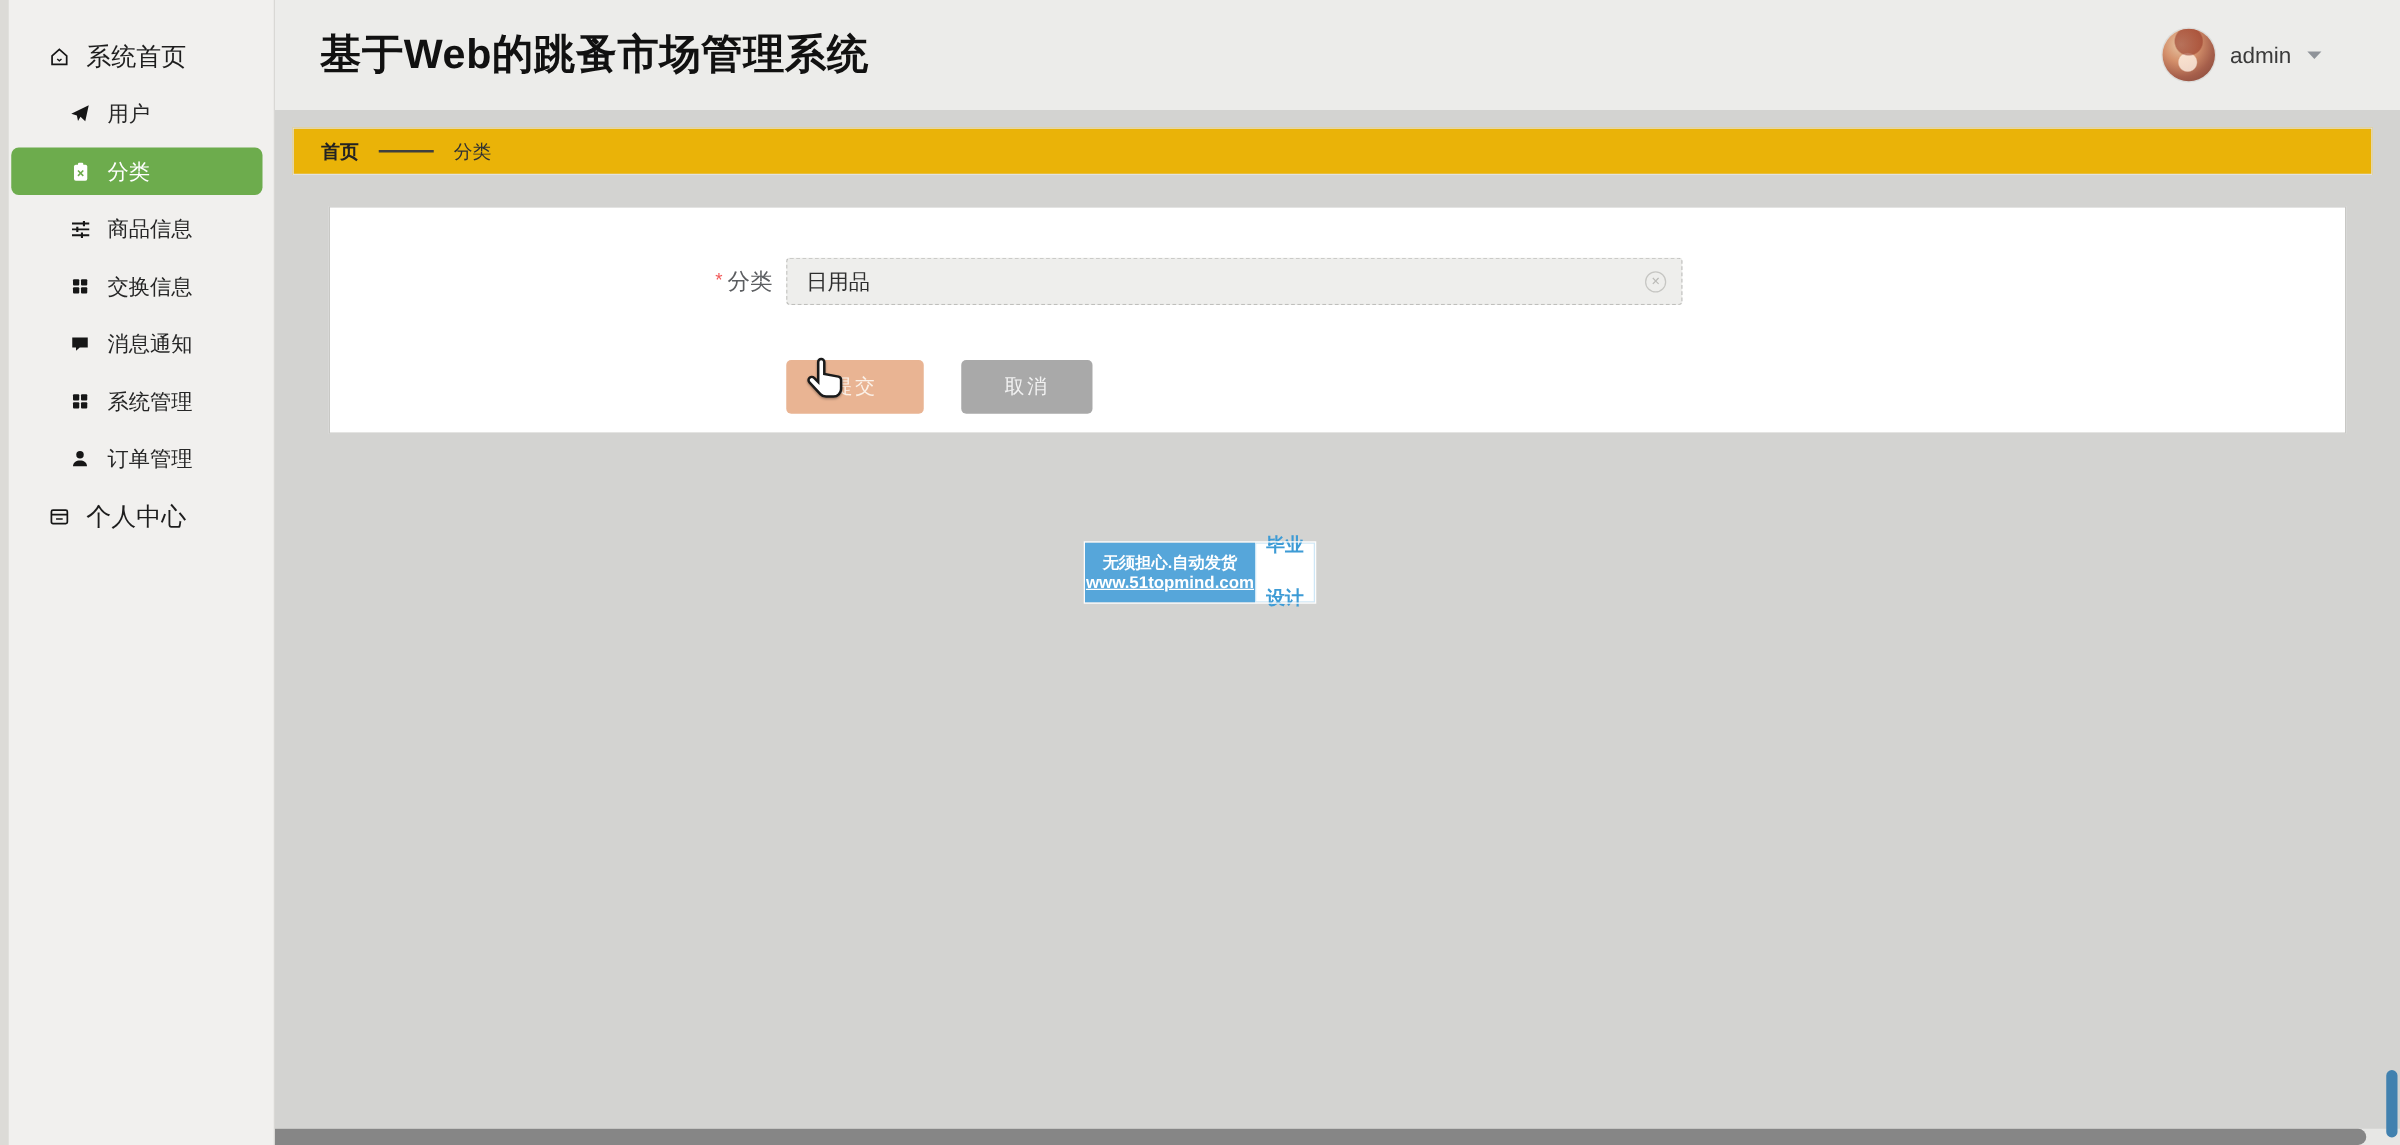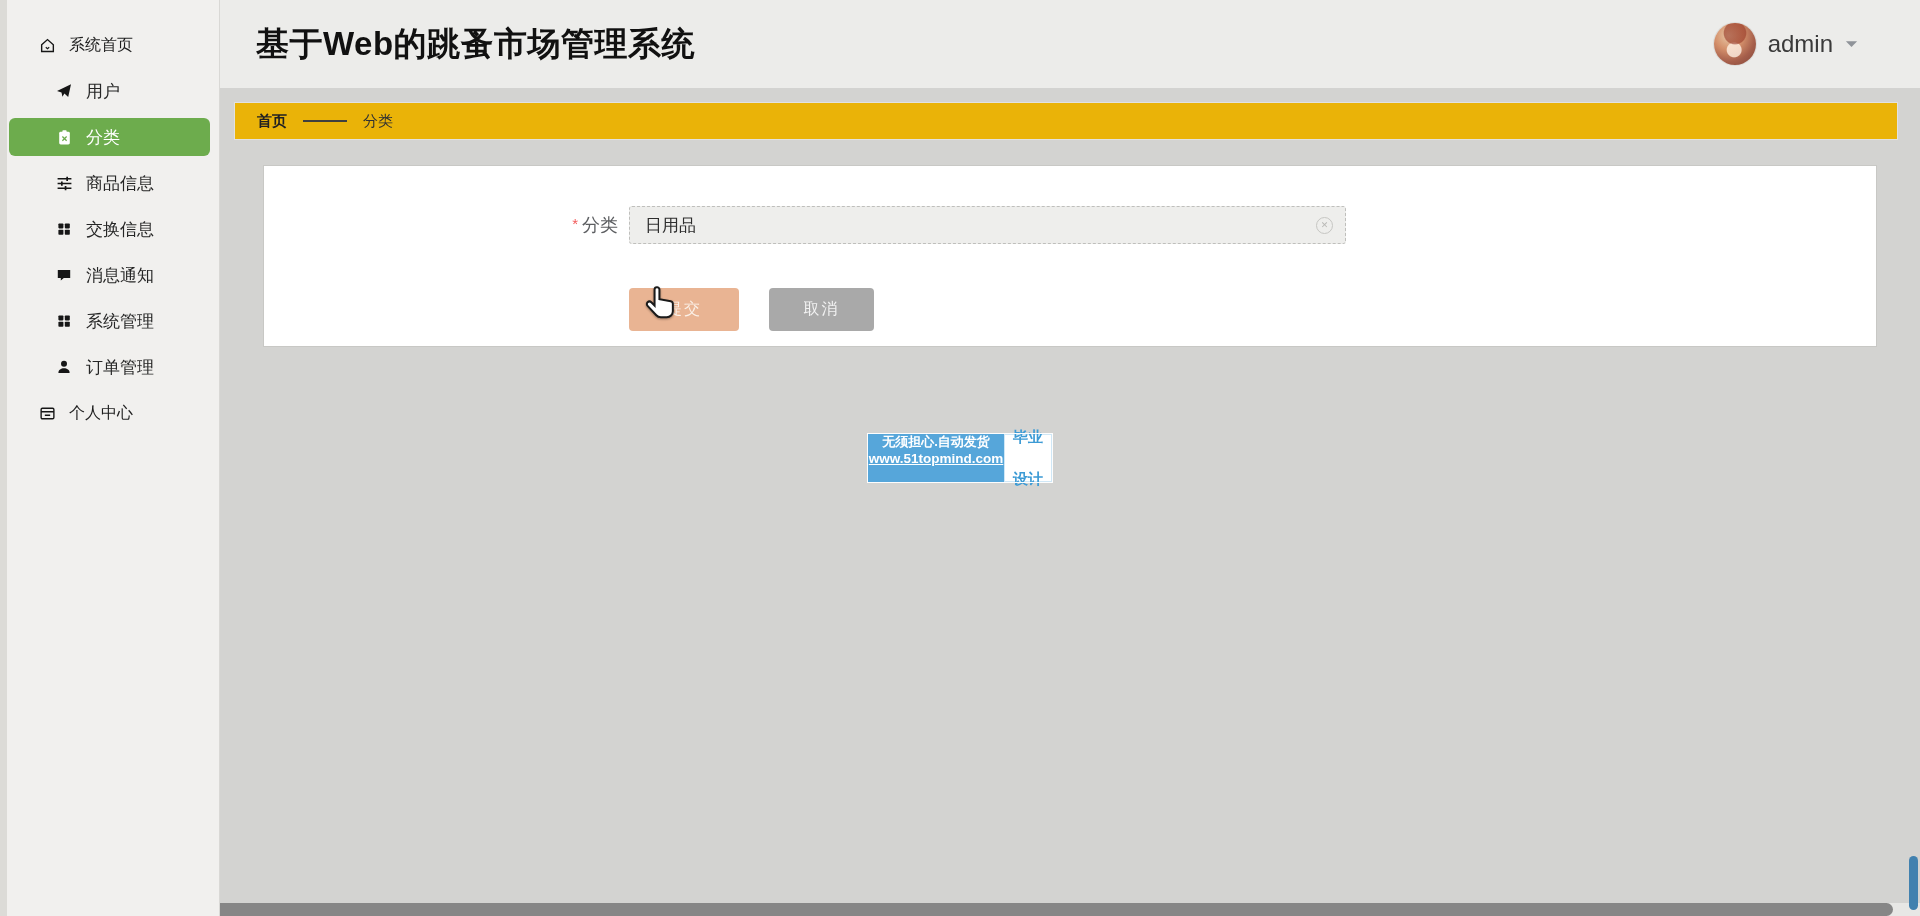--- a/index.html
+++ b/index.html
@@ -16,21 +16,21 @@
     background:#f1f0ee; border-right:1px solid #d9d8d5; z-index:3;
   }
   .sidebar-strip {
     position:absolute; left:0; top:0; width:7px; height:100%; background:#dcdbd7;
   }
   .side-nav { padding-top:22px; position:relative; }
   .side-item {
     height:46px; display:flex; align-items:center; gap:13px;
     padding-left:55px; font-size:17px; color:#262626; cursor:pointer;
   }
-  .side-item.lvl1 { padding-left:38px; font-size:16px; color:#1d1d1d; }
+  .side-item.lvl1 { padding-left:38px; font-size:20px; color:#1d1d1d; }
   .side-item .icon {
     width:18px; height:18px; display:flex; align-items:center; justify-content:center;
     color:#161616; flex:0 0 auto;
   }
   .side-item.active {
     background:var(--accent-green, #6dac4d); color:#fff;
     height:38px; margin:4px 9px; border-radius:6px; padding-left:46px;
   }
   .side-item.active .icon { color:#fff; }
   .side-item.active .clip-x { stroke:var(--accent-green, #6dac4d); }
@@ -52,21 +52,21 @@
     width:42px; height:42px; border-radius:50%; position:relative; overflow:hidden;
     background:radial-gradient(circle at 35% 30%, #e8c9a8 0%, #d4906b 35%, #a65f4b 65%, #7e4438 100%);
     box-shadow:0 0 0 1px #dcdcda;
   }
   .avatar::after {
     content:""; position:absolute; inset:0;
     background:
       radial-gradient(circle at 50% 24%, rgba(150,55,38,.6) 0 28%, transparent 31%),
       radial-gradient(circle at 48% 64%, rgba(255,241,228,.8) 0 20%, transparent 23%);
   }
-  .username { font-size:24px; color:#3a3a3a; }
+  .username { font-size:18px; color:#3a3a3a; }
 
   
   .content {
     position:absolute; left:220px; right:0; top:88px; bottom:0;
     background:#d3d3d1;
   }
 
   .breadcrumb {
     position:absolute; left:14px; right:22px; top:14px; height:38px;
     background:#eab308; border:1px solid #e2e2e0;
@@ -109,21 +109,21 @@
     pointer-events:none;
   }
 
   
   .watermark {
     position:absolute; left:648px; top:346px; width:184px; height:48px;
     display:flex; outline:1px solid #fdfdfd; z-index:2;
   }
   .wm-left {
     width:136px; background:var(--watermark-blue, #56a6da); color:#fff;
-    display:flex; flex-direction:column; align-items:center; justify-content:flex-start;
+    display:flex; flex-direction:column; align-items:center; justify-content:center;
     gap:1px; font-weight:bold; font-size:13px; line-height:1.2; white-space:nowrap;
   }
   .wm-url { text-decoration:underline; font-size:13.5px; }
   .wm-badge {
     flex:1; background:#fff; color:#3d9bd5; font-weight:bold; font-size:15px;
     display:flex; flex-direction:column; align-items:center; justify-content:center;
     line-height:1.25; border:1px solid #cfe7f6;gap:23px;
   }
 
   

